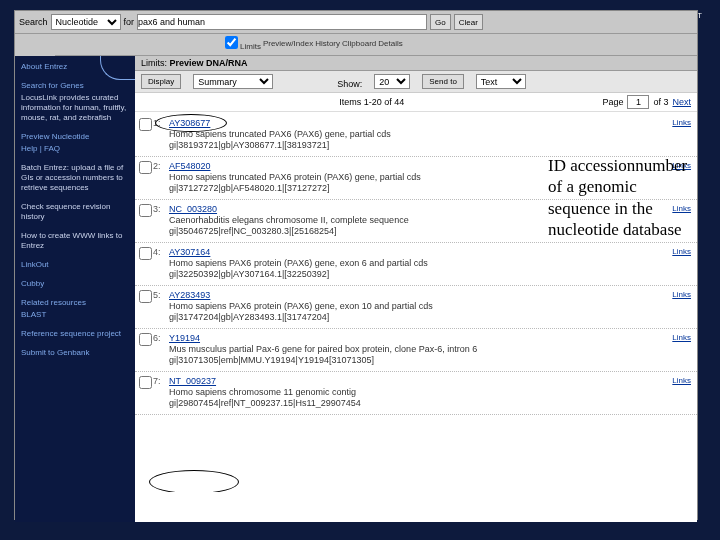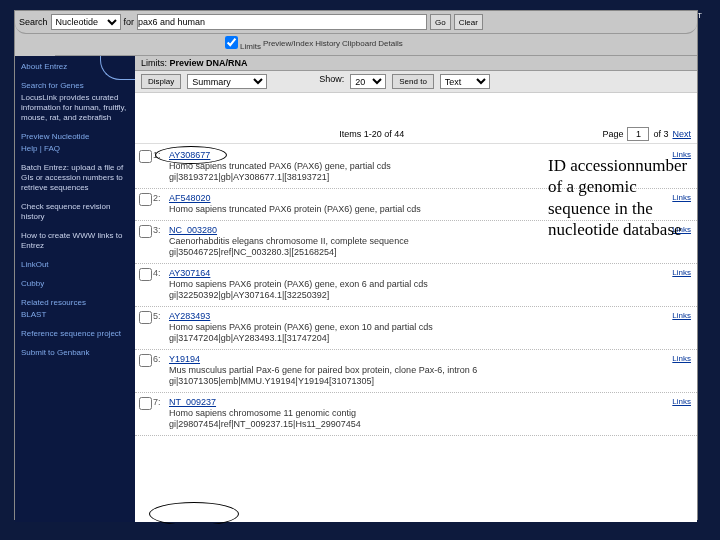--- a/index.html
+++ b/index.html
@@ -1,38 +1,38 @@
 <!DOCTYPE html>
 <html><head>
 <meta charset="utf-8">
 <style>
   * { box-sizing: border-box; margin: 0; padding: 0; }
   body { width: 720px; height: 540px; font-family: Arial, sans-serif; font-size: 9px; background: #0d1a3d; position: relative; overflow: hidden; }
   .topbanner { position: absolute; top: 9px; right: 12px; background: #0d1a3d; color: #fff; font-size: 8px; padding: 2px 6px; }
   .frame { position: absolute; top: 10px; left: 14px; width: 684px; height: 510px; background: #c8c8c8; border: 1px solid #888; }
-  .searchbar { display: flex; align-items: center; gap: 3px; padding: 3px 4px; background: #c8c8c8; border-bottom: 1px solid #999; border-radius: 11px; }
+  .searchbar { display: flex; align-items: center; gap: 3px; padding: 3px 4px; background: #c8c8c8; border-bottom: 1px solid #999; }
   .searchbar .lbl { font-size: 9px; }
   .searchbar select, .searchbar input[type=text] { font-size: 9px; height: 16px; border: 1px solid #888; background: #fff; }
   .searchbar .btn { font-size: 8px; height: 16px; padding: 0 4px; background: #ddd; border: 1px solid #888; }
   .tabbar { display: flex; align-items: center; gap: 2px; padding: 2px 8px 4px 170px; background: #c8c8c8; border-bottom: 1px solid #999; font-size: 8px; color: #333; margin-left: 40px; }
   .tabbar input[type=checkbox] { margin-right: 2px; }
   .body { display: flex; height: calc(100% - 42px); }
   .sidebar { width: 120px; background: #0b1840; color: #c9d2ea; padding: 6px 6px; font-size: 8px; line-height: 1.25; }
   .sidebar .section { margin-bottom: 9px; }
   .sidebar .sectitle { color: #7fa8e8; margin-bottom: 2px; }
   .sidebar .link { color: #7fa8e8; }
   .swoosh { position: absolute; left: 85px; top: 45px; width: 55px; height: 24px; border-bottom: 1.5px solid #7fa8e8; border-left: 1.5px solid #7fa8e8; border-radius: 0 0 0 20px; pointer-events: none; }
   .swoosh:after { content: ""; position: absolute; right: -3px; bottom: -3px; border: 3px solid transparent; border-left-color: #7fa8e8; }
   .main { flex: 1; background: #fff; position: relative; }
   .limitsbar { background: #c8c8c8; border-bottom: 1px solid #999; padding: 2px 6px; font-size: 9px; }
   .limitsbar b { font-weight: bold; }
-  .toolbar { display: flex; align-items: flex-start; gap: 6px; padding: 3px 6px; background: #e6e6e6; border-bottom: 1px solid #ccc; font-size: 9px; }
+  .toolbar { display: flex; align-items: flex-end; gap: 12px; padding: 3px 6px; background: #e6e6e6; border-bottom: 1px solid #ccc; font-size: 9px; }
   .toolbar select { font-size: 9px; height: 15px; border: 1px solid #888; background: #fff; }
   .toolbar .tbtn { font-size: 8px; height: 15px; padding: 0 6px; background: #ddd; border: 1px solid #888; }
-  .pager { display: flex; justify-content: space-between; align-items: center; padding: 2px 6px; border-bottom: 1px solid #ddd; font-size: 9px; margin-top: 32px; }
+  .pager { display: flex; justify-content: space-between; align-items: center; padding: 2px 6px; border-bottom: 1px solid #ddd; font-size: 9px; }
   .pager .right { display: flex; align-items: center; gap: 4px; }
   .pager input { width: 22px; height: 14px; font-size: 9px; border: 1px solid #888; text-align: center; }
   .pager .nav { color: #003399; text-decoration: underline; font-size: 9px; }
   .results { padding: 2px 0 0 0; }
   .row { display: flex; padding: 4px 4px 6px 4px; border-bottom: 1px dotted #bbb; position: relative; }
   .row .cb { width: 14px; }
   .row .num { width: 16px; color: #555; }
   .row .content { flex: 1; padding-right: 60px; }
   .row .acc { color: #003399; text-decoration: underline; }
   .row .desc { color: #333; margin-top: 1px; }
@@ -144,20 +144,21 @@
                 <div class="gi">gi|38193721|gb|AY308677.1|[38193721]</div>
               </div>
               <div class="rlinks"><a>Links</a></div>
             </div>
             <div class="row">
               <div class="cb"><input type="checkbox" style=""></div>
               <div class="num">2:</div>
               <div class="content">
                 <div><a class="acc">AF548020</a></div>
                 <div class="desc">Homo sapiens truncated PAX6 protein (PAX6) gene, partial cds</div>
+                <div class="gi">gi|37127272|gb|AF548020.1|[37127272]</div>
               </div>
               <div class="rlinks"><a>Links</a></div>
             </div>
             <div class="row">
               <div class="cb"><input type="checkbox" style=""></div>
               <div class="num">3:</div>
               <div class="content">
                 <div><a class="acc">NC_003280</a></div>
                 <div class="desc">Caenorhabditis elegans chromosome II, complete sequence</div>
                 <div class="gi">gi|35046725|ref|NC_003280.3|[25168254]</div>

